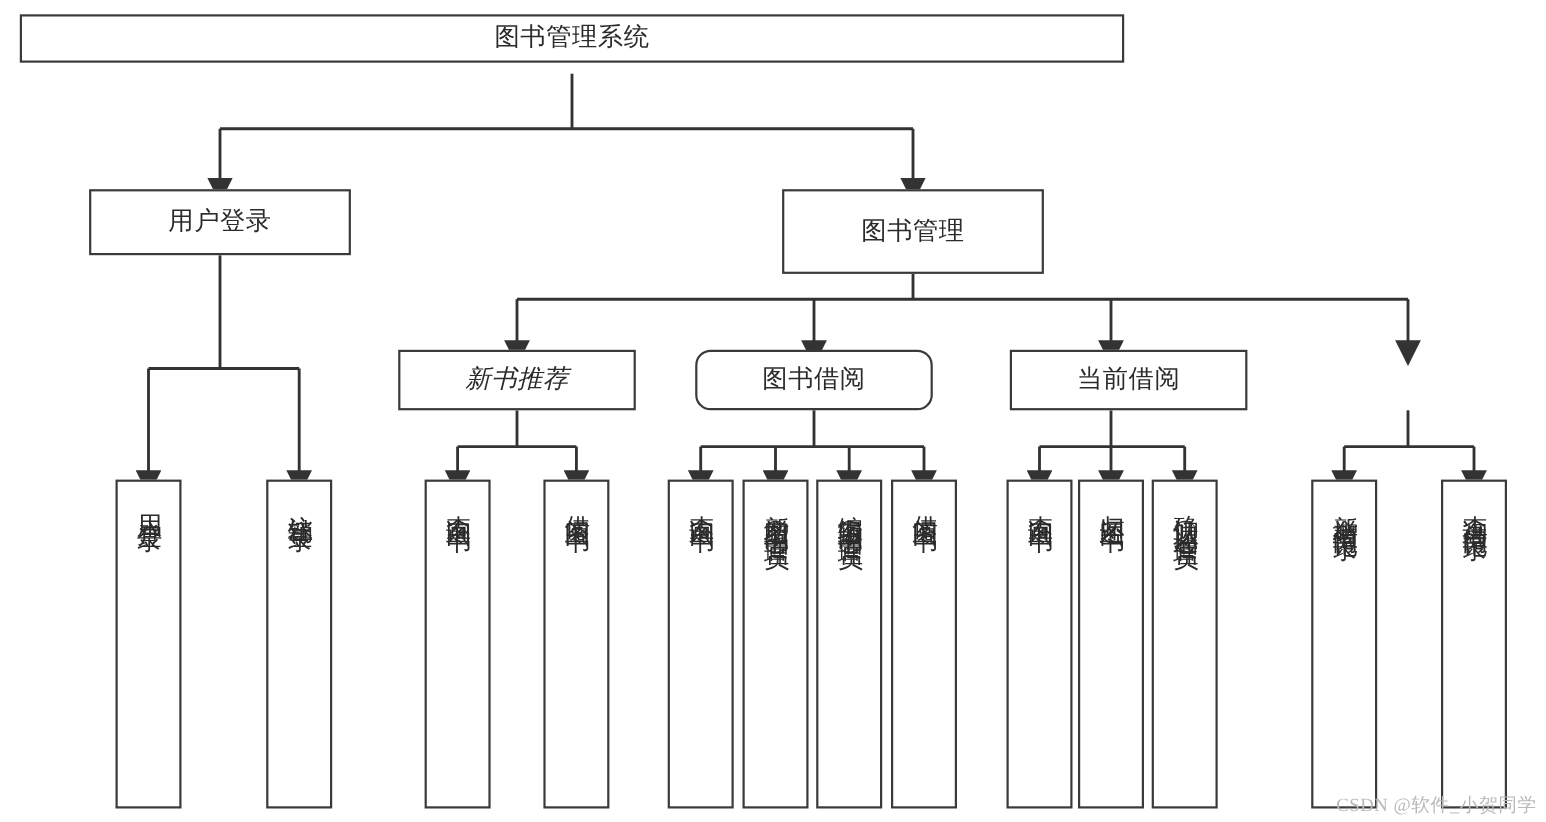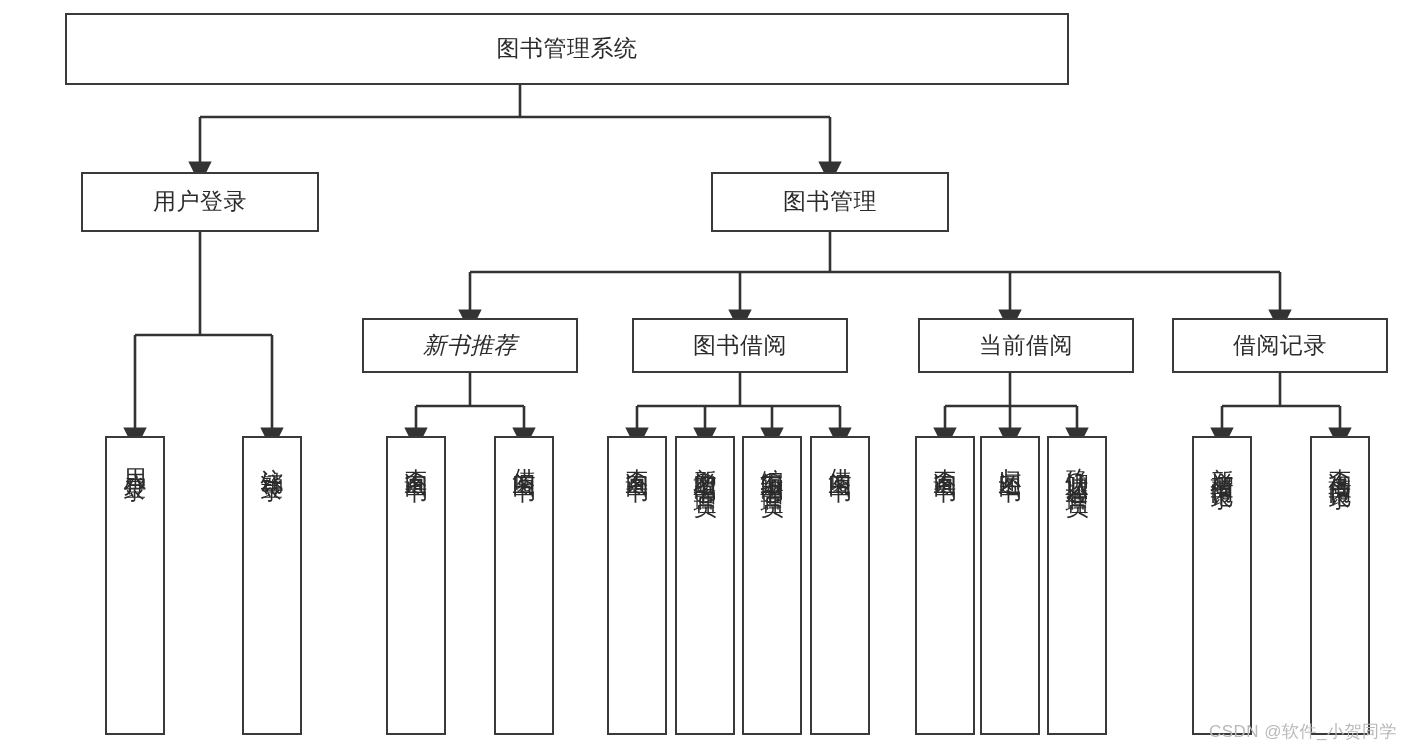--- a/index.html
+++ b/index.html
@@ -63,21 +63,21 @@
   }
   #watermark {
     position: absolute;
     right: 8px;
     bottom: 4px;
     font-size: 17px;
     color: #b9b9b9;
     letter-spacing: 0.5px;
     white-space: nowrap;
     pointer-events: none;
-    font-family: Liberation Sans, sans-serif;
+    font-family: Liberation Serif, serif;
   }
 </style>
 </head>
 <body>
 
 <div id="diagram-root">
 
   <svg id="svg-layer" viewBox="0 0 1405 747">
     <defs>
       <marker id="arrow" markerWidth="9" markerHeight="9" refX="1" refY="4.5" orient="auto" markerUnits="strokeWidth">
@@ -125,47 +125,44 @@
       <path d="M1010,406 L1010,430" marker-end="url(#arrow)"></path>
       <path d="M1077,406 L1077,430" marker-end="url(#arrow)"></path>
 
       <path d="M1280,373 L1280,406"></path>
       <path d="M1222,406 L1340,406"></path>
       <path d="M1222,406 L1222,430" marker-end="url(#arrow)"></path>
       <path d="M1340,406 L1340,430" marker-end="url(#arrow)"></path>
     </g>
   </svg>
 
-  <div class="node horiz" style="left:18px; top:13px; width:1004px; height:72px;margin-left:47px;">
+  <div class="node horiz" style="left:18px; top:13px; width:1004px; height:44px;">
     <span class="node-label">图书管理系统</span>
   </div>
 
   <div class="node horiz" style="left:81px; top:172px; width:238px; height:60px;">
     <span class="node-label">用户登录</span>
   </div>
 
-  <div class="node horiz" style="left:711px; top:172px; width:238px; height:60px;">
+  <div class="node horiz" style="left:711px; top:172px; width:238px; height:77px;">
     <span class="node-label">图书管理</span>
   </div>
 
   <div class="node horiz" style="left:362px; top:318px; width:216px; height:55px;font-style:italic;">
     <span class="node-label">新书推荐</span>
   </div>
 
-  <div class="node horiz" style="left:632px; top:318px; width:216px; height:55px;">
+  <div class="node horiz" style="left:632px; top:318px; width:216px; height:55px;border-radius:14px;">
     <span class="node-label">图书借阅</span>
   </div>
 
   <div class="node horiz" style="left:902px; top:318px; width:216px; height:55px;margin-left:16px;">
     <span class="node-label">当前借阅</span>
   </div>
 
-  <div class="node horiz" style="left:1172px; top:318px; width:216px; height:55px;">
-    <span class="node-label">借阅记录</span>
-  </div>
 
   <div class="node vert" style="left:105px; top:436px; width:60px; height:299px;">
     <span class="node-label">用户登录</span>
   </div>
 
   <div class="node vert" style="left:242px; top:436px; width:60px; height:299px;">
     <span class="node-label">注销登录</span>
   </div>
 
   <div class="node vert" style="left:386px; top:436px; width:60px; height:299px;">

